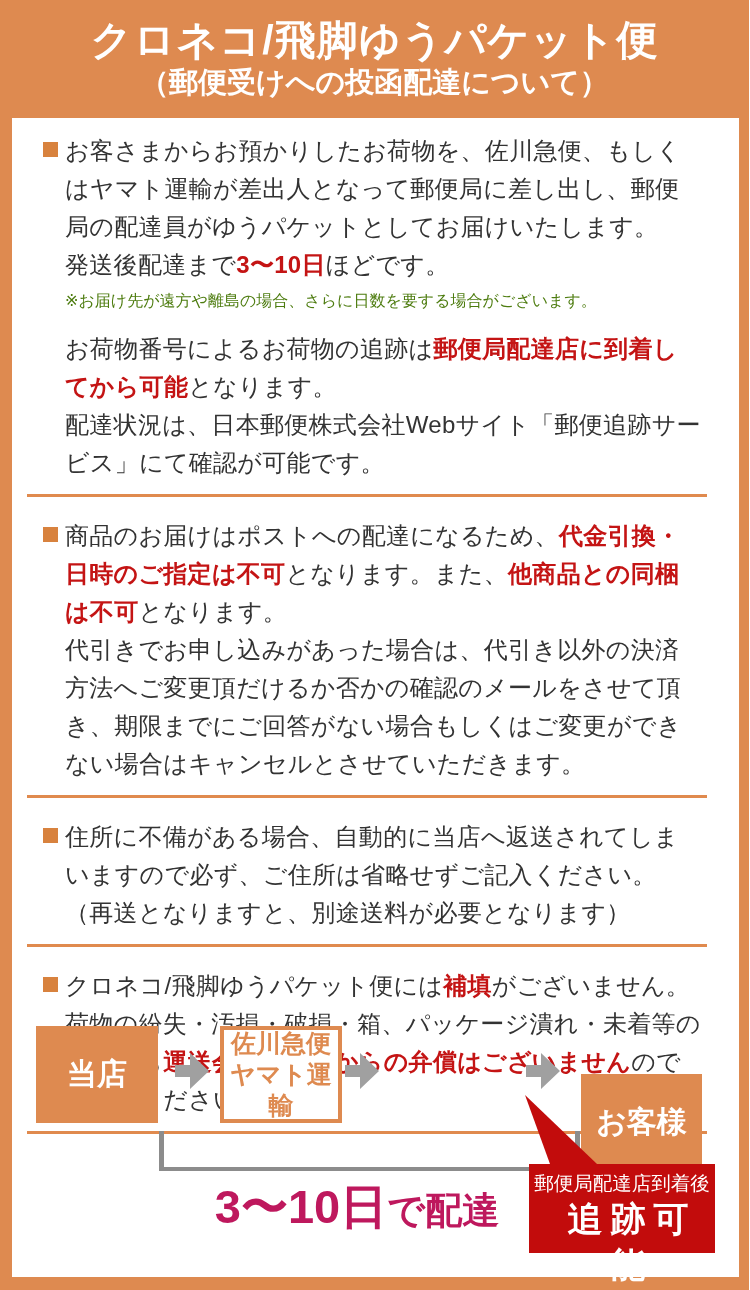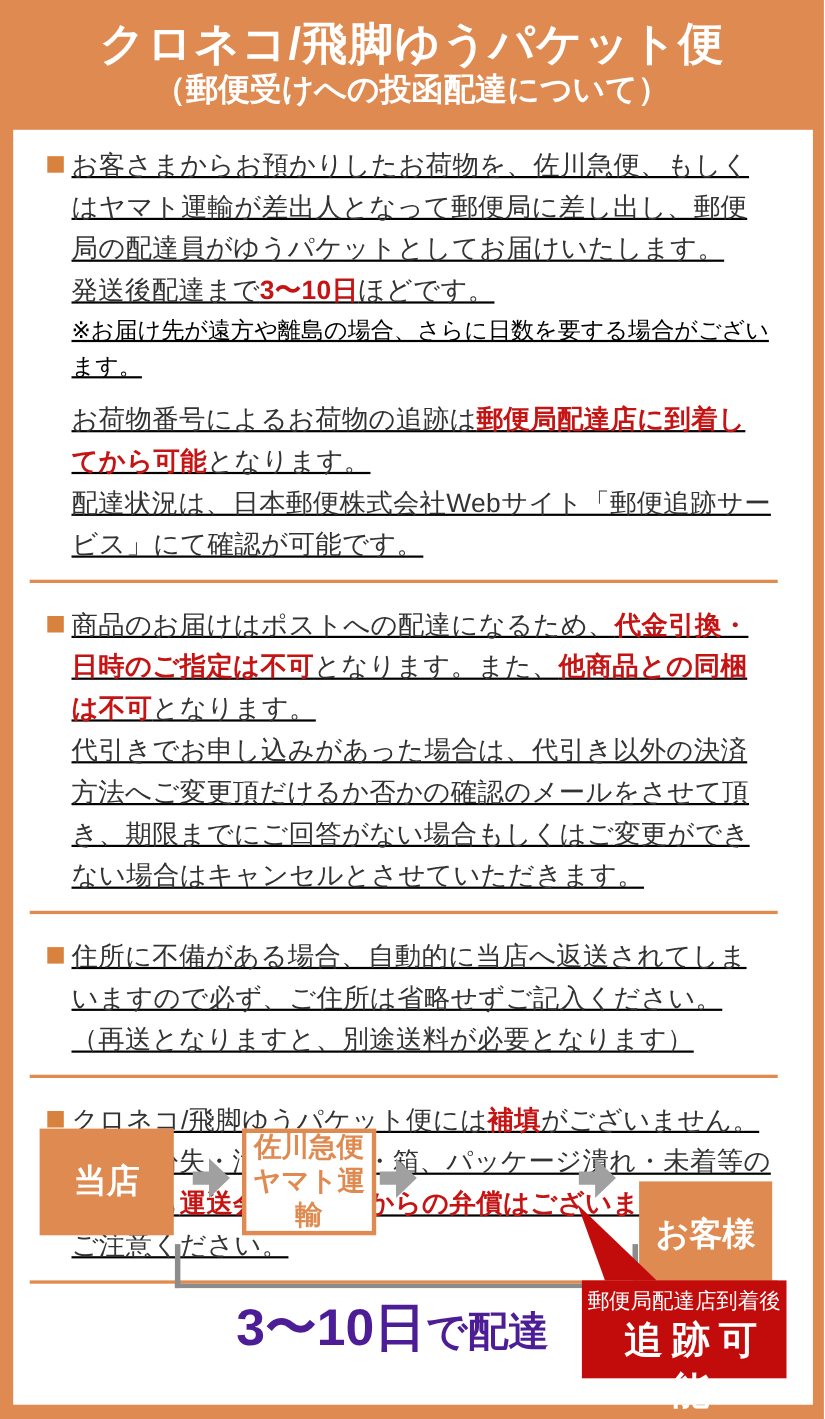--- a/index.html
+++ b/index.html
@@ -10,26 +10,26 @@
   
   .header{
     position:absolute;top:0;left:0;width:100%;height:118px;
     display:flex;flex-direction:column;align-items:center;justify-content:center;
     color:#fff;text-align:center;
   }
   .header-title{font-size:41px;font-weight:bold;line-height:1.12;letter-spacing:1px;}
   .header-subtitle{font-size:29px;font-weight:bold;line-height:1.25;}
   
   .panel{position:absolute;left:12px;right:10px;top:118px;bottom:13px;background:#fff;}
-  .content{padding:14px 38px 0 31px;text-decoration:underline;}
+  .content{padding:14px 38px 0 31px;}
   .section{display:flex;}
   .bullet{flex:0 0 15px;width:15px;height:15px;background:#D8823E;margin:10px 7px 0 0;}
   .sec-text{flex:1;min-width:0;}
   p.body{margin:0;font-size:24px;line-height:38px;color:#333;letter-spacing:0.3px;}
-  p.note{margin:0;font-size:21px;line-height:33px;color:#000000;}
+  p.note{margin:0;font-size:16px;line-height:33px;color:#4d7c0f;}
   p.gap{margin-top:13px;}
   .seg-red{color:#C41414;font-weight:bold;}
   .divider{height:3px;background:#E08A4E;border:none;margin:12px -6px 20px -16px;}
   
   .diagram{position:absolute;left:0;top:908px;width:728px;height:251px;}
   .flow-box{
     position:absolute;top:0;height:97px;box-sizing:border-box;text-align:center;
     display:flex;flex-direction:column;align-items:center;justify-content:center;
     font-weight:bold;
   }
@@ -40,21 +40,21 @@
   .fb3{left:390px;width:119px;font-size:29px;}
   .fb4{left:569px;width:121px;margin-top:48px;}
   .flow-arrow{position:absolute;top:27px;}
   .fa1{left:163px;}  .fa2{left:333px;}  .fa3{left:514px;}
   .bracket{
     position:absolute;left:147px;top:105px;width:421px;height:40px;box-sizing:border-box;
     border-left:5px solid #8C8C8C;border-right:5px solid #8C8C8C;border-bottom:4px solid #8C8C8C;
   }
   .duration{
     position:absolute;left:145px;top:150px;width:400px;text-align:center;
-    color:#4c1d95;font-weight:bold;white-space:nowrap;
+    color:#be185d;font-weight:bold;white-space:nowrap;
   }
   .duration .big{font-size:47px;}
   .duration .small{font-size:37px;}
   .callout{
     position:absolute;left:517px;top:138px;width:186px;height:89px;box-sizing:border-box;
     background:#C20C0C;color:#fff;text-align:center;padding-top:7px;z-index:3;
   }
   .callout-line1{font-size:19.5px;line-height:25px;}
   .callout-line2{font-size:35px;font-weight:bold;line-height:46px;letter-spacing:8px;padding-left:20px;}
   .callout-tri{position:absolute;left:495px;top:60px;z-index:2;}

